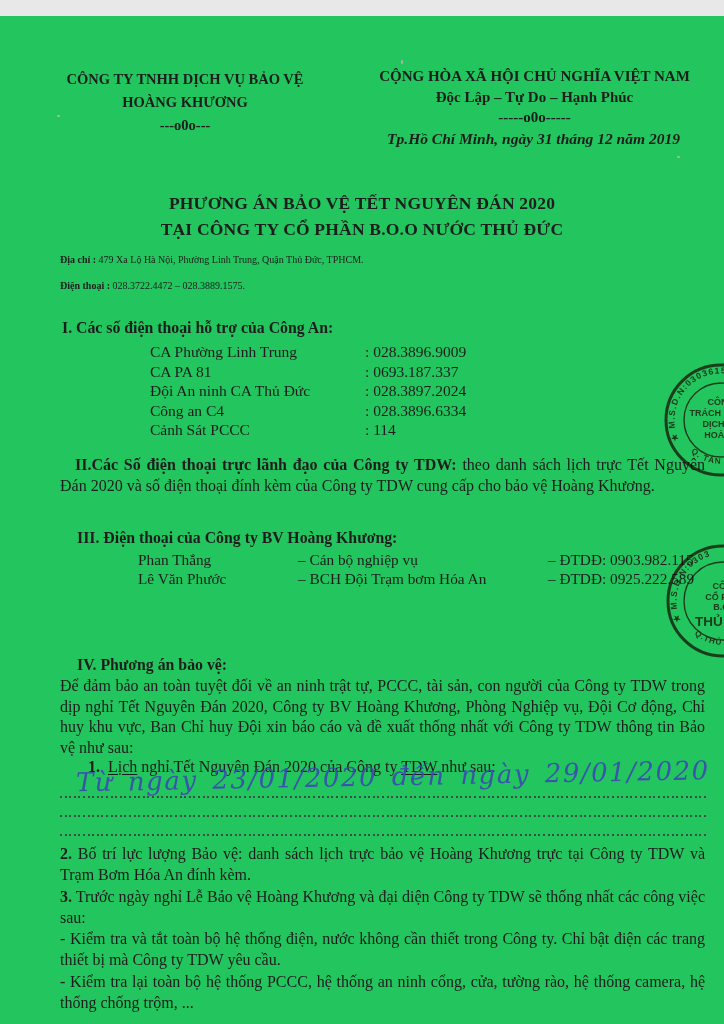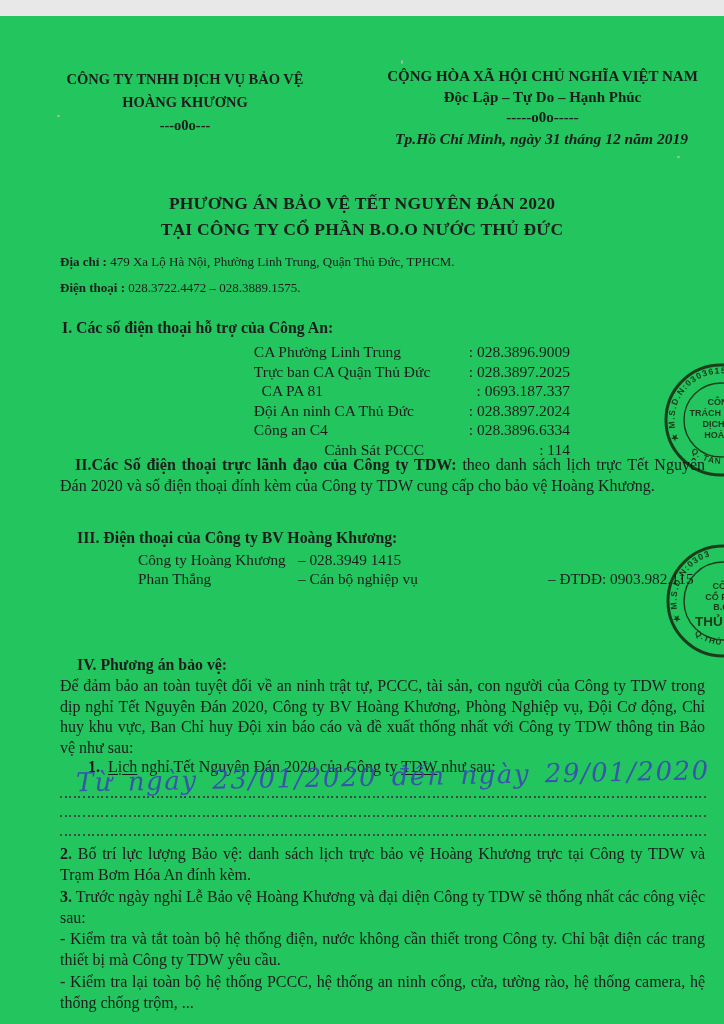--- a/index.html
+++ b/index.html
@@ -7,28 +7,28 @@
     position:relative;width:724px;height:1024px;margin:16px auto;
     background:#22c55e;overflow:hidden;
     font-family:"Liberation Serif","DejaVu Serif",serif;
     color:#1d1d1d;
   }
   .abs{position:absolute;}
   .b{font-weight:bold;}
   .ctr{text-align:center;}
   .just{text-align:justify;}
   .hdr-left{left:40px;top:52px;width:290px;font-size:14.5px;line-height:23px;}
-  .hdr-right{left:360px;top:50px;width:365px;font-size:15px;line-height:21px;}
+  .hdr-right{left:352px;top:50px;width:365px;font-size:15px;line-height:21px;}
   .hdr-right .sep{line-height:19px;}
   .dateline{font-style:italic;font-weight:600;text-align:center;padding-right:2px;font-size:15.5px;margin-top:1px;}
   .title{left:0;top:174px;width:724px;font-size:17.5px;font-weight:bold;line-height:26px;letter-spacing:.2px;}
-  .contact-line{left:60px;width:645px;font-size:13px;}
+  .contact-line{left:60px;width:645px;font-size:10px;}
   .sec-head{font-size:15.8px;font-weight:bold;}
   .list1{left:150px;top:326px;width:420px;font-size:15.5px;line-height:19.6px;}
-  .list1 .row{display:flex;justify-content:flex-end;}
+  .list1 .row{display:flex;}
   .list1 .lab{width:215px;}
   .para{left:60px;width:645px;font-size:16px;line-height:21px;}
   .list3{left:138px;top:534px;width:567px;font-size:15.3px;line-height:19.2px;}
   .list3 .row{display:flex;}
   .list3 .c1{width:160px;}
   .list3 .c2{width:250px;}
   .list3 .c3{flex:1;}
   .item-num{font-weight:bold;}
   .uline{text-decoration:underline;text-underline-offset:2px;}
   .handwriting{
@@ -91,24 +91,20 @@
     <span>028.3722.4472 – 028.3889.1575.</span>
   </div>
 
   <div class="abs sec-head" style="left:62px;top:303px;">I. Các số điện thoại hỗ trợ của Công An:</div>
   <div class="abs list1">
     <div class="row">
         <span class="lab">CA Phường Linh Trung</span>
         <span>: 028.3896.9009</span>
       </div>
     <div class="row">
-        <span class="lab">Trực ban CA Quận Thủ Đức</span>
-        <span>: 028.3897.2025</span>
-      </div>
-    <div class="row">
         <span class="lab">CA PA 81</span>
         <span>: 0693.187.337</span>
       </div>
     <div class="row">
         <span class="lab">Đội An ninh CA Thủ Đức</span>
         <span>: 028.3897.2024</span>
       </div>
     <div class="row">
         <span class="lab">Công an C4</span>
         <span>: 028.3896.6334</span>
@@ -119,28 +115,28 @@
       </div>
   </div>
 
   <div class="abs para just" style="top:438px;">
     <span class="b" style="margin-left:15px;">II.Các Số điện thoại trực lãnh đạo của Công ty TDW:</span><span> theo danh sách lịch trực Tết Nguyên Đán 2020 và số điện thoại đính kèm của Công ty TDW cung cấp cho bảo vệ Hoàng Khương.</span>
   </div>
 
   <div class="abs sec-head" style="left:77px;top:513px;">III. Điện thoại của Công ty BV Hoàng Khương:</div>
   <div class="abs list3">
     <div class="row">
-        <span class="c1">Công ty Hoàng Khương</span>
-        <span class="c2">– 028.3949 1415</span>
-        <span class="c3"></span>
-      </div>
-    <div class="row">
         <span class="c1">Phan Thắng</span>
         <span class="c2">– Cán bộ nghiệp vụ</span>
         <span class="c3">– ĐTDĐ: 0903.982.115</span>
+      </div>
+    <div class="row">
+        <span class="c1">Lê Văn Phước</span>
+        <span class="c2">– BCH Đội Trạm bơm Hóa An</span>
+        <span class="c3">– ĐTDĐ: 0925.222.589</span>
       </div>
   </div>
 
   <div class="abs sec-head" style="left:77px;top:640px;">IV. Phương án bảo vệ:</div>
   <div class="abs para just" style="top:660px;line-height:20.6px;">Để đảm bảo an toàn tuyệt đối về an ninh trật tự, PCCC, tài sản, con người của Công ty TDW trong dịp nghỉ Tết Nguyên Đán 2020, Công ty BV Hoàng Khương, Phòng Nghiệp vụ, Đội Cơ động, Chỉ huy khu vực, Ban Chỉ huy Đội xin báo cáo và đề xuất thống nhất với Công ty TDW thông tin Bảo vệ như sau:</div>
 
   <div class="abs para" style="left:88px;top:740px;width:600px;">
     <span class="item-num">1.</span>&nbsp;
     <span class="uline">Lịch</span><span> nghỉ Tết Nguyên Đán  2020 của Công ty </span><span class="uline">TDW</span><span> như sau:</span>
   </div>

